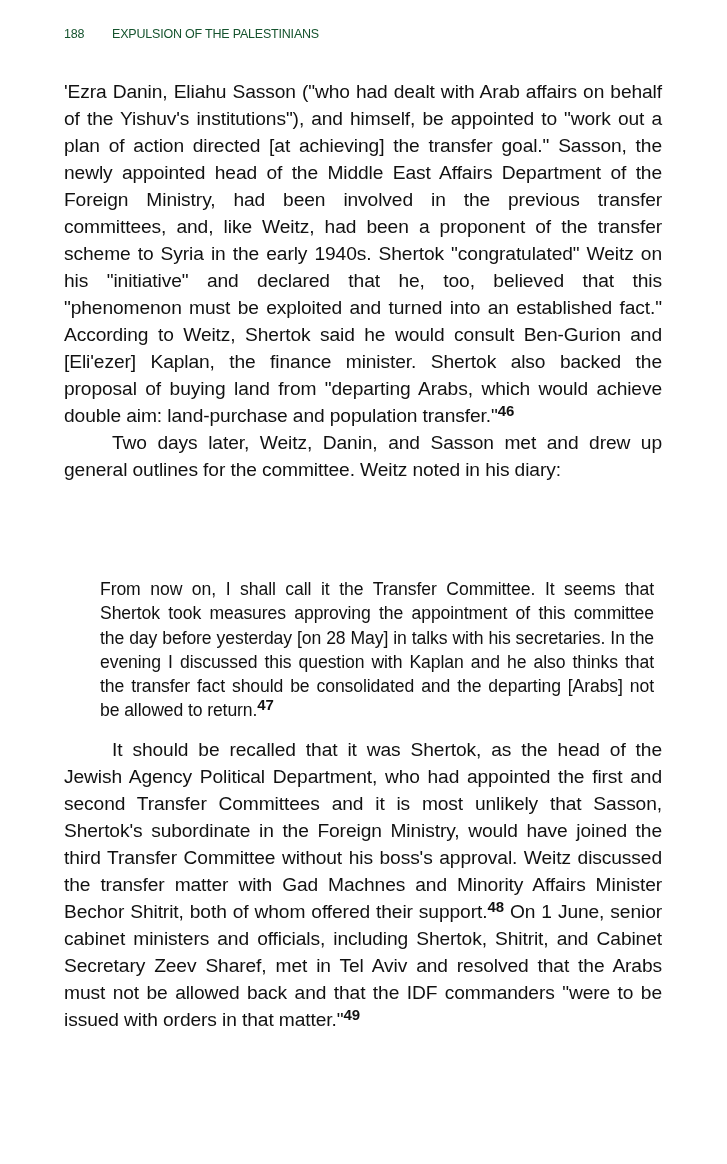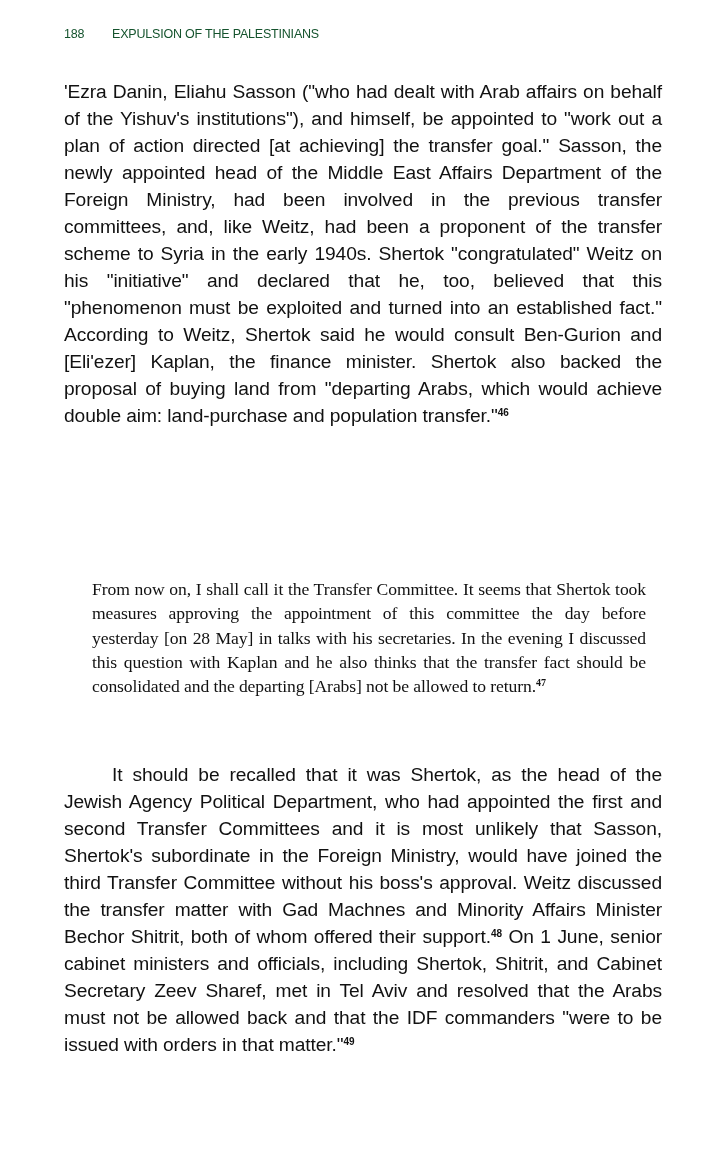--- a/index.html
+++ b/index.html
@@ -4,35 +4,36 @@
 <style>
   html, body { margin: 0; padding: 0; background: #ffffff; }
   body { width: 727px; height: 1164px; position: relative; overflow: hidden; color: #111; }
   .page { position: absolute; left: 64px; top: 0; width: 604px; }
   .header { position: absolute; top: 27px; left: 0; font-family: "Liberation Sans", sans-serif; font-size: 12.5px; letter-spacing: -0.2px; color: #14532d; white-space: nowrap; }
   .header .num { display: inline-block; width: 48px; }
   .body-text { position: absolute; left: 0; width: 598px; font-family: "Liberation Sans", sans-serif; font-size: 19.2px; line-height: 27px; text-align: justify; letter-spacing: -0.1px; }
   .p1 { top: 78px; }
   .p1 p, .p2 p, .p3 p { margin: 0; }
   .indent { text-indent: 48px; }
-  .quote { position: absolute; left: 28px; top: 577px; width: 554px; font-family: Liberation Serif, serif; font-size: 17.6px; line-height: 24.3px; text-align: justify; letter-spacing: -0.1px; }
+  .quote { position: absolute; left: 36px; top: 577px; width: 554px; font-family: Liberation Sans, sans-serif; font-size: 17.6px; line-height: 24.3px; text-align: justify; letter-spacing: -0.1px; }
   .quote p { margin: 0; }
-  .p3 { top: 736px; margin-top: 25px; }
-  sup { font-size: 10px; vertical-align: 6px; line-height: 0; font-weight: bold; }
+  .p3 { top: 736px; }
+  sup { font-size: 15px; vertical-align: 6px; line-height: 0; font-weight: bold; }
 </style>
 </head>
 <body>
 
 <div class="page">
   <div class="header">
     <span class="num">188</span><span>EXPULSION OF THE PALESTINIANS</span>
   </div>
 
   <div class="body-text p1">
     <p><span>'Ezra Danin, Eliahu Sasson ("who had dealt with Arab affairs on behalf of the Yishuv's institutions"), and himself, be appointed to "work out a plan of action directed [at achieving] the transfer goal." Sasson, the newly appointed head of the Middle East Affairs Department of the Foreign Ministry, had been involved in the previous transfer committees, and, like Weitz, had been a proponent of the transfer scheme to Syria in the early 1940s. Shertok "congratulated" Weitz on his "initiative" and declared that he, too, believed that this "phenomenon must be exploited and turned into an established fact."  According to Weitz, Shertok said he would consult Ben-Gurion and [Eli'ezer] Kaplan, the finance minister. Shertok also backed the proposal of buying land from "departing Arabs, which would achieve double aim: land-purchase and population transfer."</span><sup>46</sup></p>
+    <p class="indent"><span>Two days later, Weitz, Danin, and Sasson met and drew up general outlines for the committee. Weitz noted in his diary:</span></p>
   </div>
 
   <div class="quote">
     <p><span>From now on, I shall call it the Transfer Committee.  It seems that Shertok took measures approving the appointment of this committee the day before yesterday [on 28 May] in talks with his secretaries.  In the evening I discussed this question with Kaplan and he also thinks that the transfer fact should be consolidated and the departing [Arabs] not be allowed to return.</span><sup>47</sup></p>
   </div>
 
   <div class="body-text p3">
     <p class="indent"><span>It should be recalled that it was Shertok, as the head of the Jewish Agency Political Department, who had appointed the first and second Transfer Committees and it is most unlikely that Sasson, Shertok's subordinate in the Foreign Ministry, would have joined the third Transfer Committee without his boss's approval.  Weitz discussed the transfer matter with Gad Machnes and Minority Affairs Minister Bechor Shitrit, both of whom offered their support.</span><sup>48</sup><span> On 1 June, senior cabinet ministers and officials, including Shertok, Shitrit, and Cabinet Secretary Zeev Sharef, met in Tel Aviv and resolved that the Arabs must not be allowed back and that the IDF commanders "were to be issued with orders in that matter."</span><sup>49</sup></p>
   </div>
 </div>

